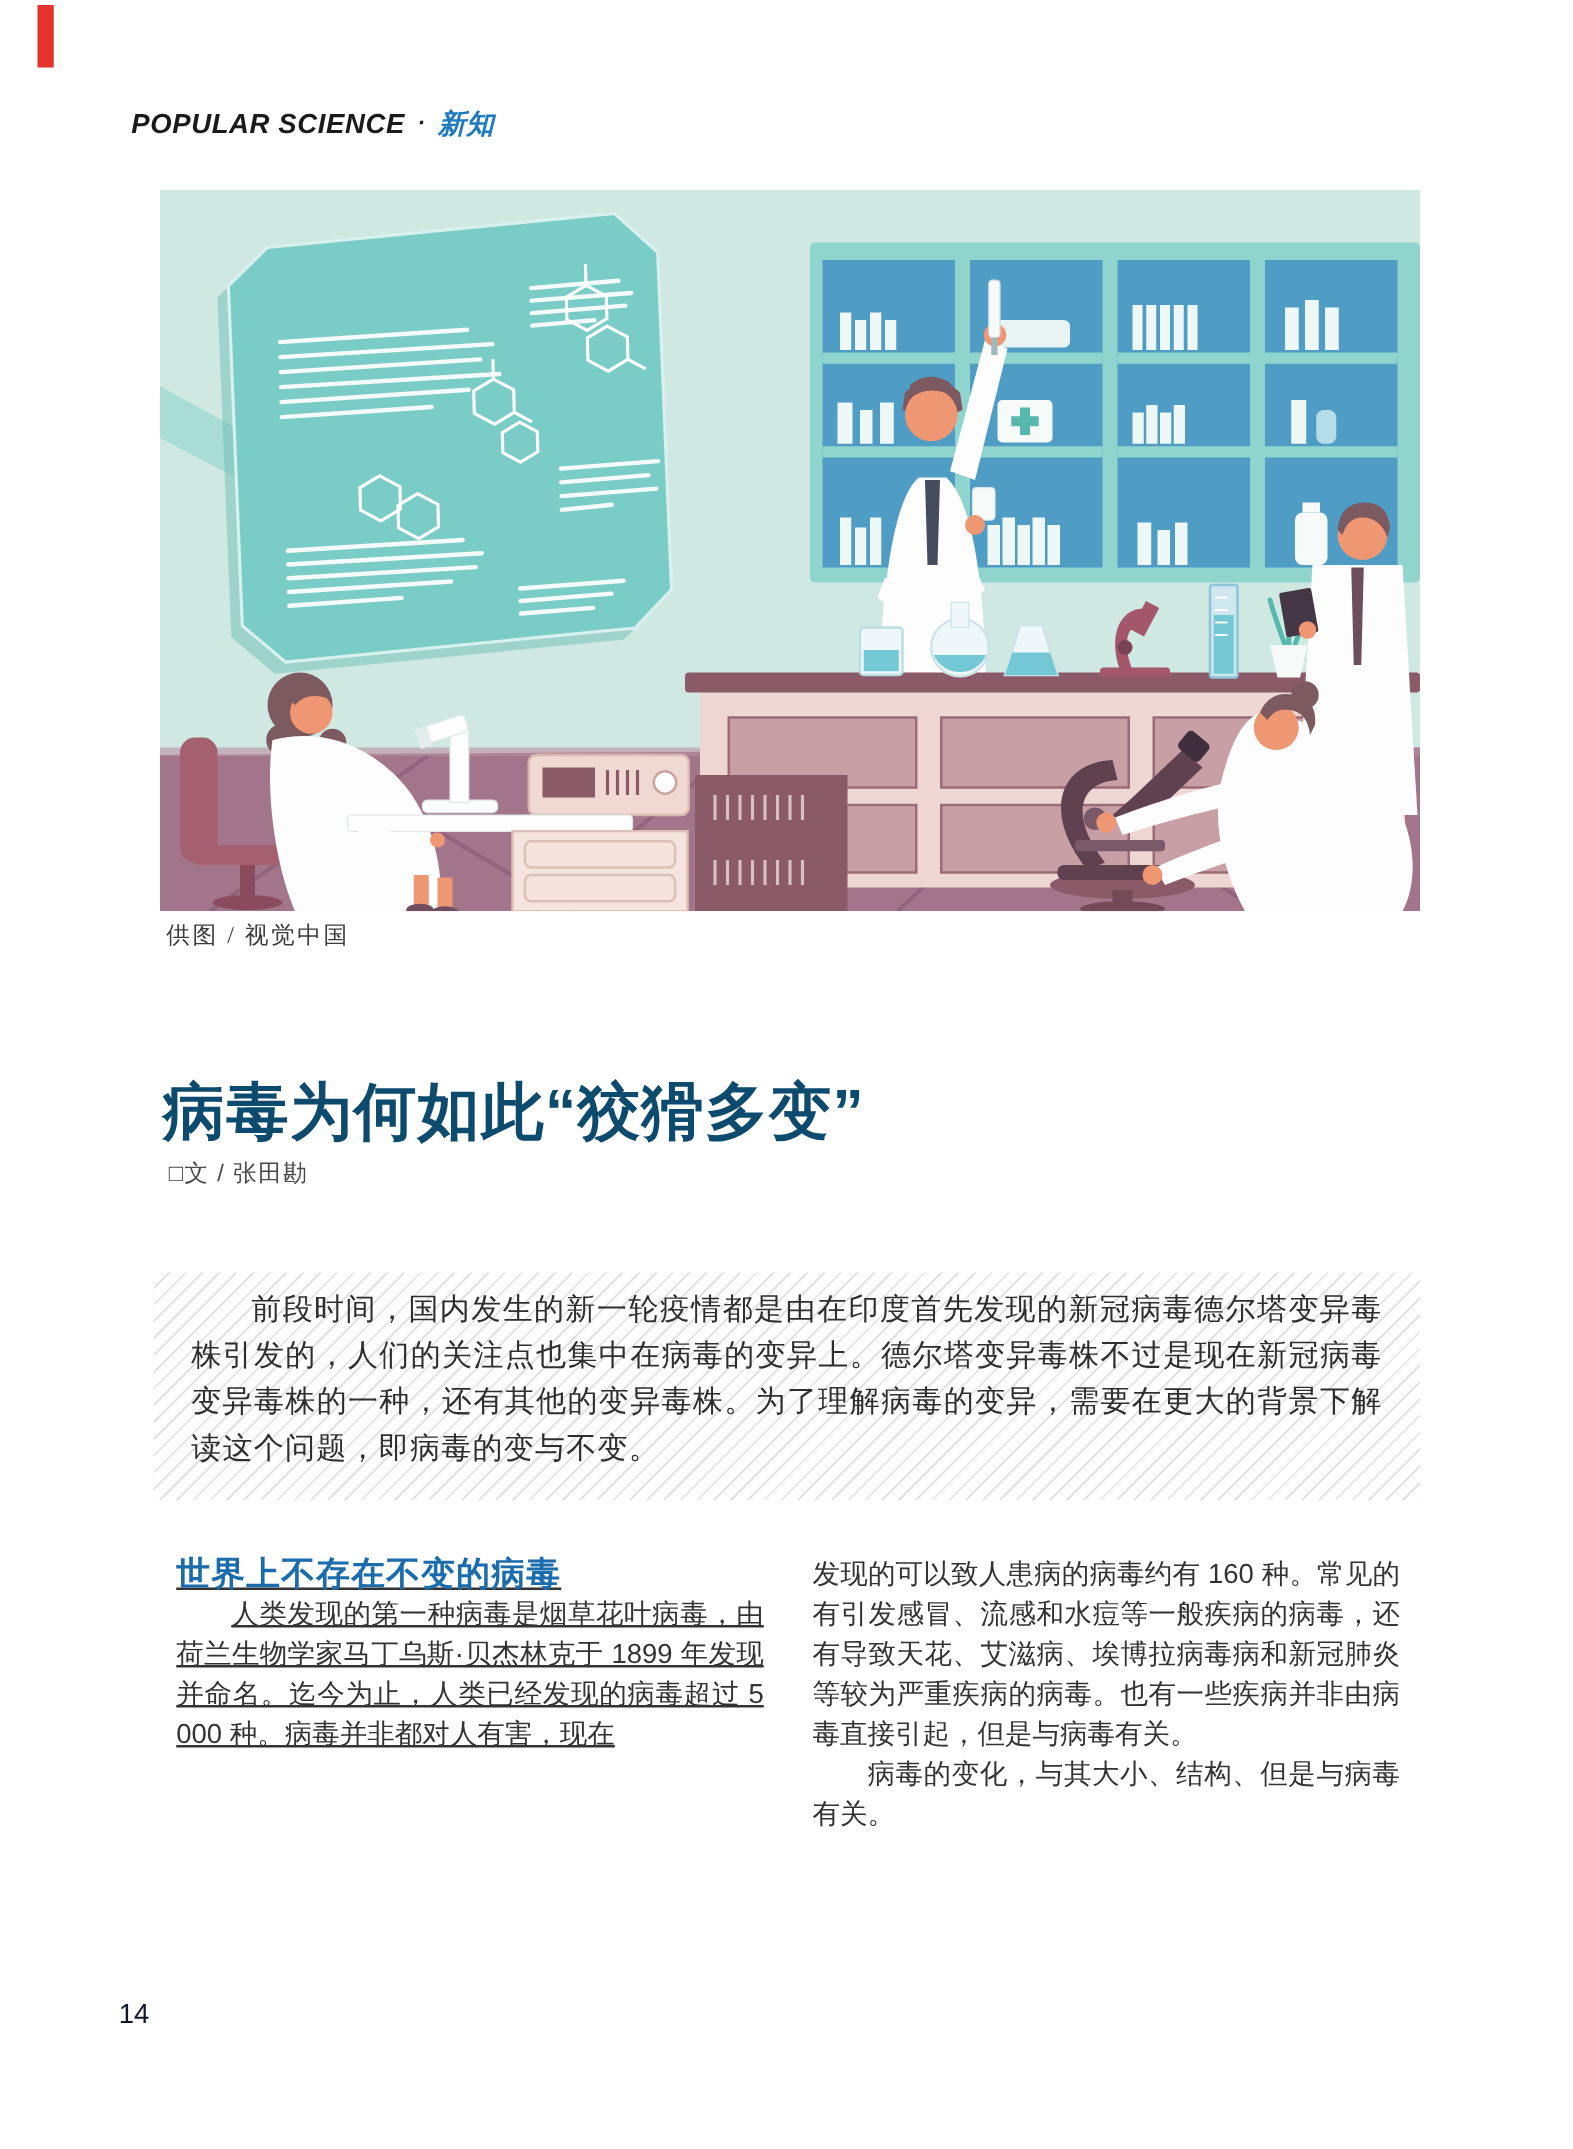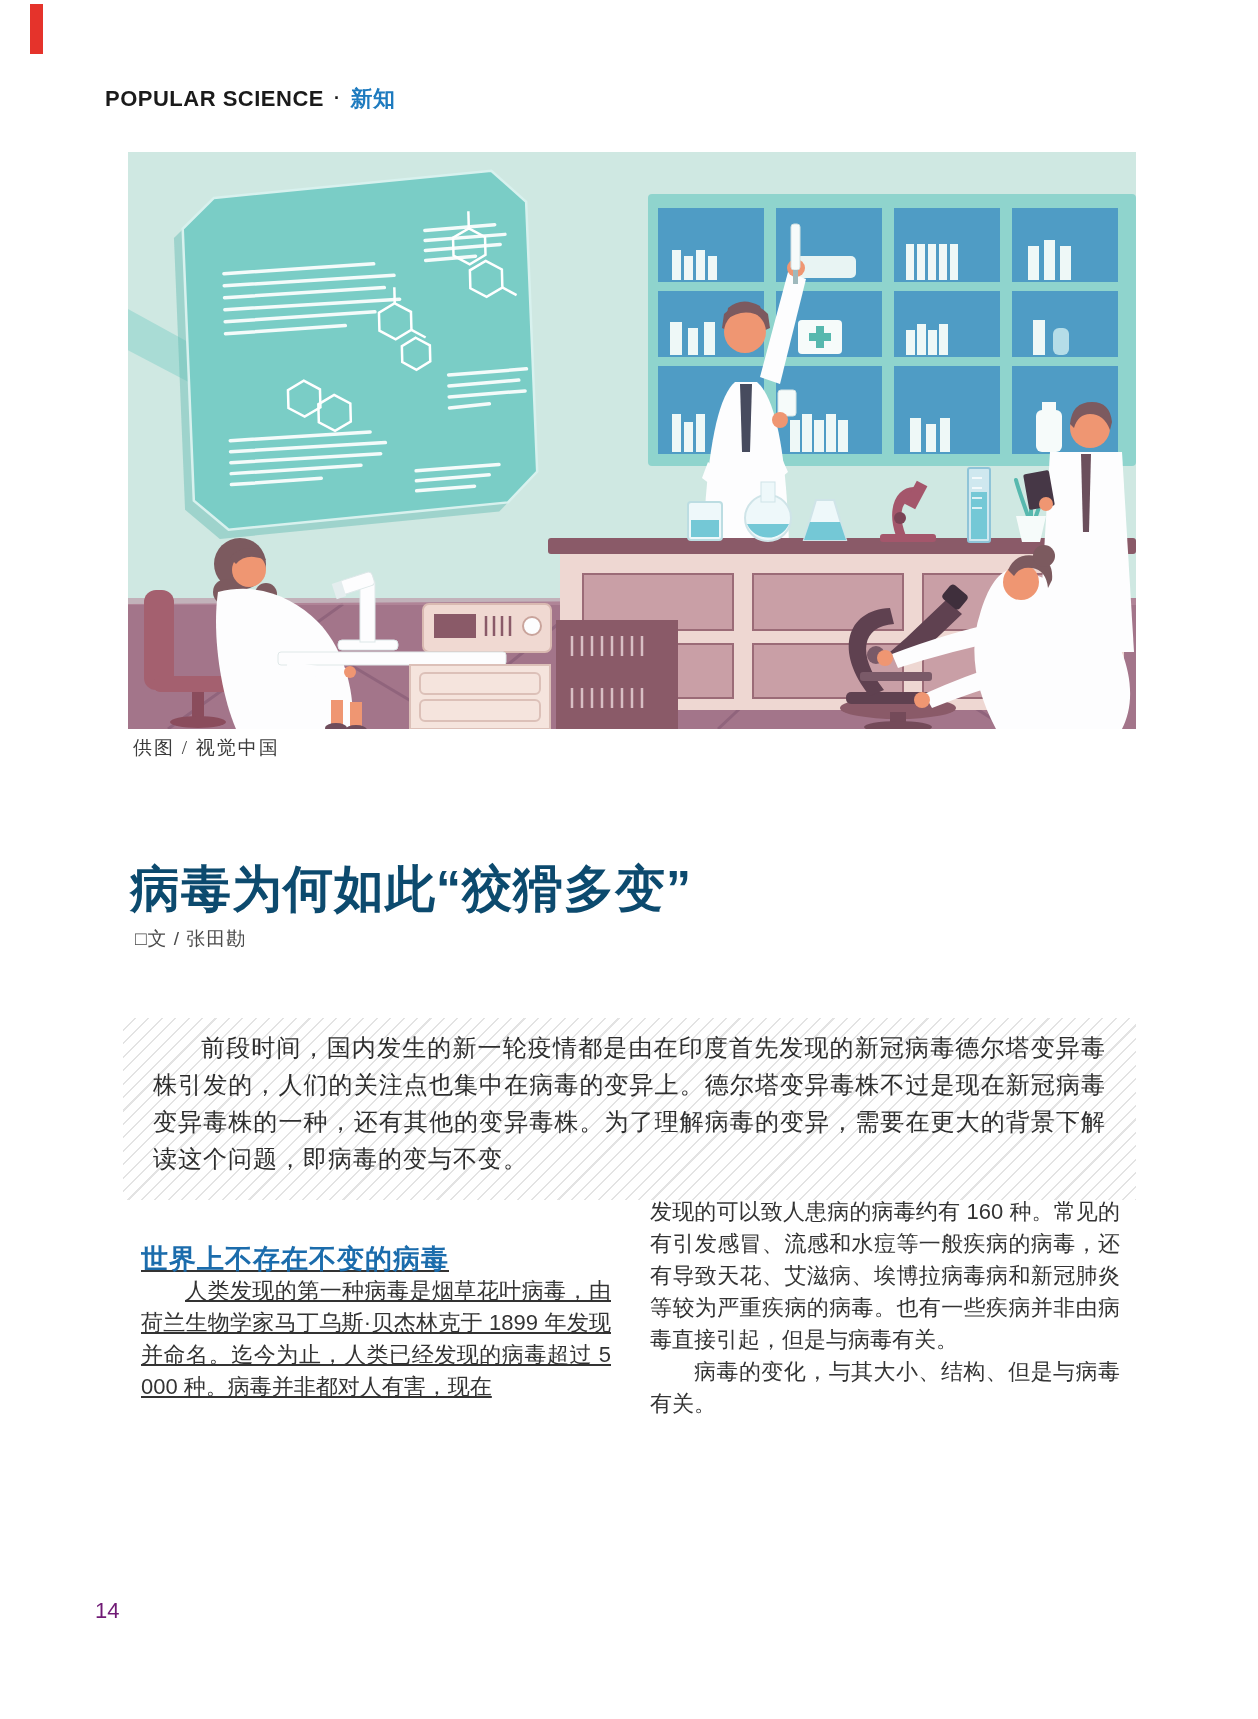--- a/index.html
+++ b/index.html
@@ -2,21 +2,21 @@
 <html><head>
 <meta charset="utf-8">
 <style>
   html,body{margin:0;padding:0;}
   body{width:1258px;height:1719px;position:relative;background:#ffffff;
        font-family:"Liberation Sans",sans-serif;color:#333;}
   .abs{position:absolute;}
   
   .corner-tab{left:30px;top:4px;width:13px;height:50px;background:#e5332b;}
   
-  .header{left:105px;top:84px;font-size:22px;font-weight:900;
+  .header{left:105px;top:84px;font-size:22px;font-weight:900;font-style:italic;
           letter-spacing:.5px;color:#1a1a1a;white-space:nowrap;}
   .header .sep{margin:0 10px;font-size:18px;vertical-align:2px;}
   .header .cn{color:#1e7bbf;}
   
   .figure{left:128px;top:152px;width:1008px;height:577px;overflow:hidden;}
   .caption{left:133px;top:735px;font-family:"Liberation Serif",serif;
            font-size:19px;letter-spacing:2px;color:#3c3c3c;}
   
   .title{left:130px;top:856px;font-size:50px;font-weight:900;color:#0c4a6e;
          letter-spacing:1px;white-space:nowrap;}
@@ -24,26 +24,26 @@
   
   .intro{left:123px;top:1018px;width:1013px;height:182px;box-sizing:border-box;
          padding:12px 30px 0 30px;
          background:repeating-linear-gradient(135deg,#ffffff 0px,#ffffff 8px,#e3e3e3 8px,#e3e3e3 9.5px);
          font-family:"Liberation Serif",serif;font-size:24px;line-height:37px;
          color:#2e2e2e;letter-spacing:1px;}
   .intro p{margin:0;text-indent:2em;text-align:justify;}
   
   .col{width:470px;font-size:22px;line-height:32px;text-align:justify;color:#333;}
   .col-left{left:141px;top:1243px;text-decoration:underline;}
-  .col-right{left:650px;top:1196px;}
+  .col-right{left:650px;top:1243px;}
   .col h2{margin:0;font-size:27px;line-height:32px;font-weight:bold;color:#1b6cac;letter-spacing:1px;}
   .col p{margin:0;text-indent:2em;}
   .col p.first-after-heading{margin-top:35px;}
   .col p.no-indent{text-indent:0;}
-  .pageno{left:95px;top:1598px;font-size:22px;color:#701a75;}
+  .pageno{left:95px;top:1598px;font-size:22px;color:#0f172a;}
 </style>
 </head>
 <body>
 
 <div class="abs corner-tab"></div>
 
 <div class="abs header"><span>POPULAR SCIENCE</span><span class="sep">·</span><span class="cn">新知</span></div>
 
 <div class="abs figure">
 <svg width="1008" height="577" viewBox="0 0 1008 577" xmlns="http://www.w3.org/2000/svg">

